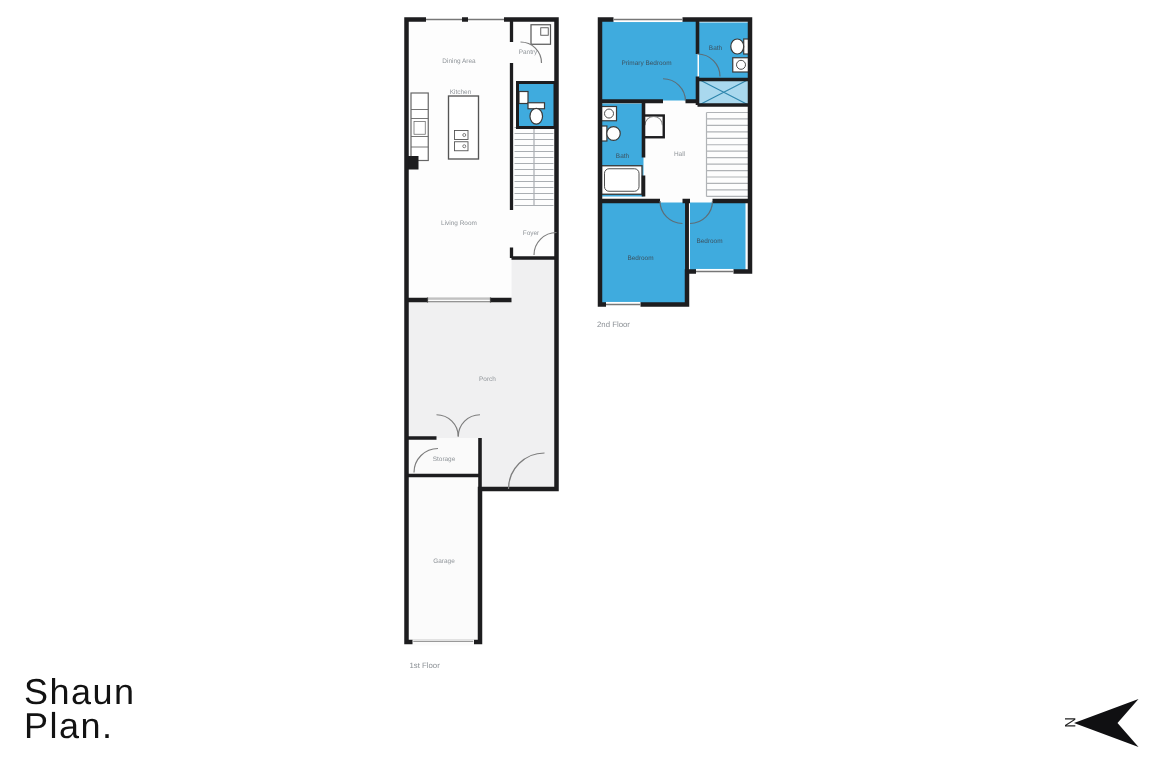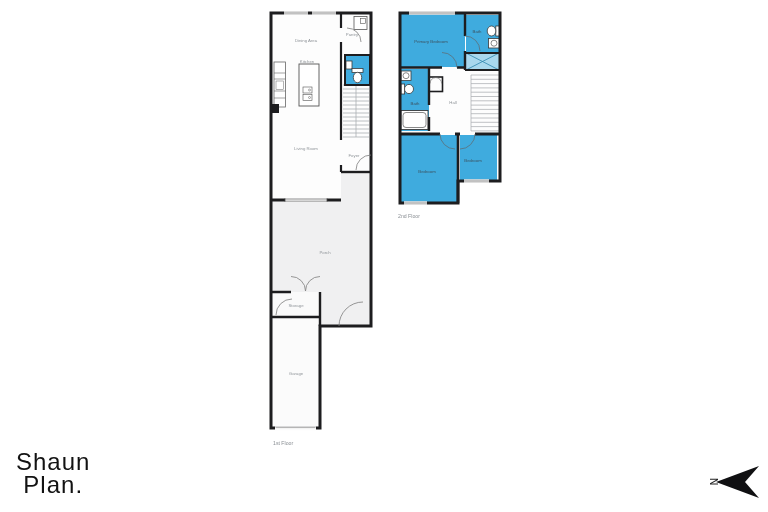--- a/index.html
+++ b/index.html
@@ -4,21 +4,21 @@
 <style>
   html,body{margin:0;padding:0;background:#ffffff;}
   .canvas{position:relative;width:768px;height:512px;background:#ffffff;overflow:hidden;
           font-family:"Liberation Sans", sans-serif;}
   .plan{position:absolute;}
   svg text{font-family:"Liberation Sans", sans-serif;}
   .room-label{fill:#8f9499;font-size:4.3px;text-anchor:middle;}
   .room-label-dark{fill:#3c5260;font-size:4.3px;text-anchor:middle;}
   .floor-label{fill:#8a8f94;font-size:5.2px;}
   .logo{position:absolute;left:16px;top:450px;color:#121212;font-weight:300;
-        font-size:24px;line-height:23px;letter-spacing:1px;text-align:center;}
+        font-size:24px;line-height:23px;letter-spacing:1px;}
   .disclaimer{position:absolute;left:0;top:488px;width:768px;text-align:center;
         color:#8a8f94;font-size:7.4px;letter-spacing:0.2px;}
   .compass{position:absolute;left:706px;top:464px;width:56px;height:36px;}
 </style>
 </head>
 <body>
 
 <div class="canvas">
 
   <svg class="plan" style="left:255px;top:5px" width="125" height="445" viewBox="0 0 125 445">

